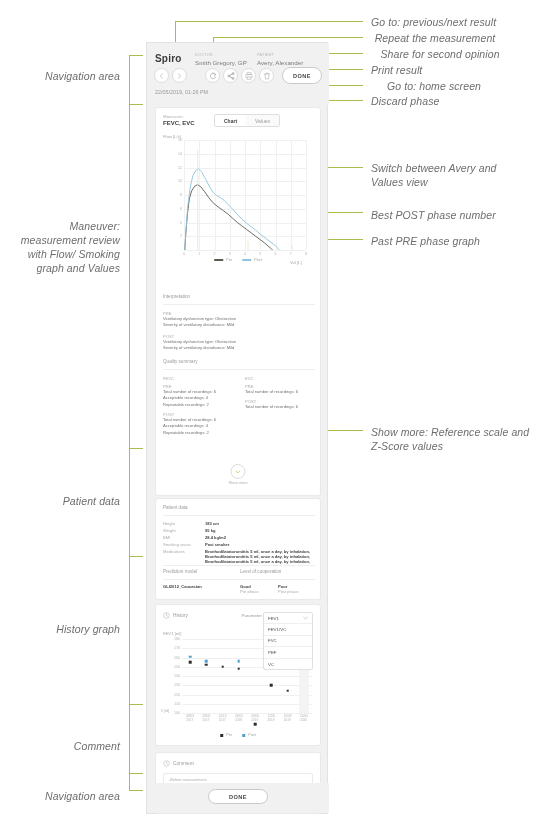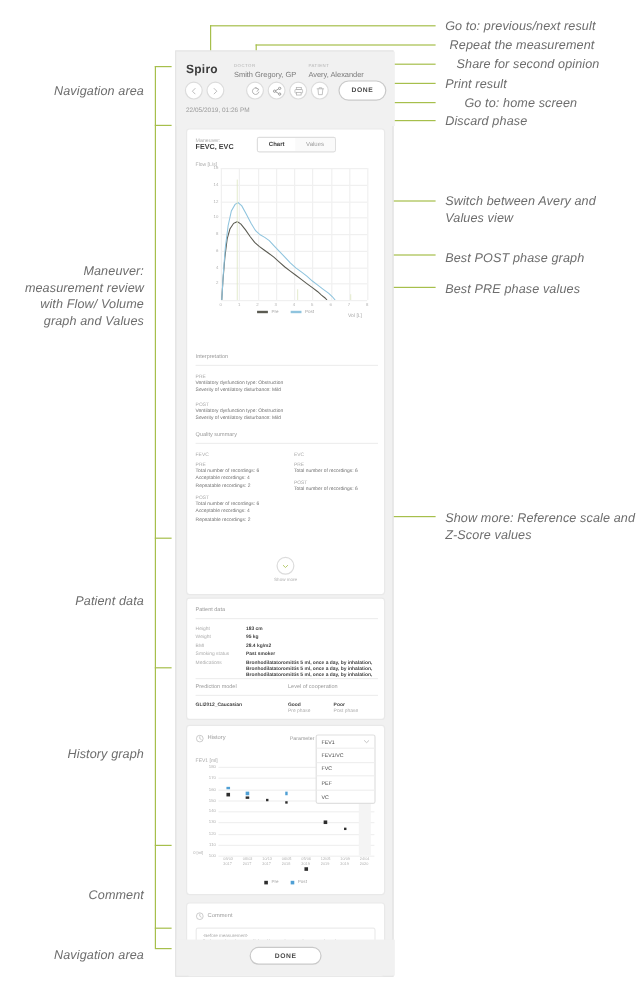--- a/index.html
+++ b/index.html
@@ -99,21 +99,21 @@
 
   .footbar{position:absolute;left:0;bottom:0;width:182px;height:30px;background:#f1f1f1;}
 </style>
 </head>
 <body>
 
 <div class="stage">
 
   <div id="left-annos">
       <div class="anno left" style="left: 8px; top: 70px; width: 112px;">Navigation area</div>
-      <div class="anno left" style="left: 8px; top: 220px; width: 112px;">Maneuver: measurement review with Flow/ Volume graph and Values</div>
+      <div class="anno left" style="left: 8px; top: 220px; width: 112px;">Maneuver: measurement review with Flow/ Smoking graph and Values</div>
       <div class="anno left" style="left: 8px; top: 495px; width: 112px;">Patient data</div>
       <div class="anno left" style="left: 8px; top: 623px; width: 112px;">History graph</div>
       <div class="anno left" style="left: 8px; top: 740px; width: 112px;">Comment</div>
       <div class="anno left" style="left: 8px; top: 790px; width: 112px;">Navigation area</div>
     </div>
 
   <div class="ln lnv" style="left:129px;top:55px;height:735px;"></div>
   <div class="ln lnh" style="left:129px;top:55px;width:14px;"></div>
   <div class="ln lnh" style="left:129px;top:104px;width:14px;"></div>
   <div class="ln lnh" style="left:129px;top:448px;width:14px;"></div>
@@ -123,22 +123,22 @@
   <div class="ln lnh" style="left:129px;top:790px;width:14px;"></div>
 
   <div id="right-annos">
       <div class="anno right" style="left: 371px; top: 16px; width: 160px;">Go to: previous/next result</div>
       <div class="anno right" style="left: 355px; top: 32px; width: 160px; text-align: center;">Repeat the measurement</div>
       <div class="anno right" style="left: 360px; top: 48px; width: 160px; text-align: center;">Share for second opinion</div>
       <div class="anno right" style="left: 371px; top: 64px; width: 160px;">Print result</div>
       <div class="anno right" style="left: 371px; top: 80px; width: 160px; margin-left: 16px;">Go to: home screen</div>
       <div class="anno right" style="left: 371px; top: 95px; width: 160px;">Discard phase</div>
       <div class="anno right" style="left: 371px; top: 162px; width: 160px;">Switch between Avery and Values view</div>
-      <div class="anno right" style="left: 371px; top: 209px; width: 160px;">Best POST phase graph</div>
-      <div class="anno right" style="left: 371px; top: 235px; width: 160px;">Best PRE phase values</div>
+      <div class="anno right" style="left: 371px; top: 209px; width: 160px;">Best POST phase number</div>
+      <div class="anno right" style="left: 371px; top: 235px; width: 160px;">Past PRE phase graph</div>
       <div class="anno right" style="left: 371px; top: 426px; width: 160px;">Show more: Reference scale and Z-Score values</div>
     </div>
 
   <div class="ln lnh" style="left:175px;top:21px;width:188px;"></div>
   <div class="ln lnv" style="left:175px;top:21px;height:52px;"></div>
   <div class="ln lnh" style="left:160px;top:73px;width:32px;"></div>
   <div class="ln lnv" style="left:160px;top:68px;height:6px;"></div>
   <div class="ln lnv" style="left:191px;top:68px;height:6px;"></div>
 
   <div class="ln lnh" style="left:213px;top:37px;width:150px;"></div>

